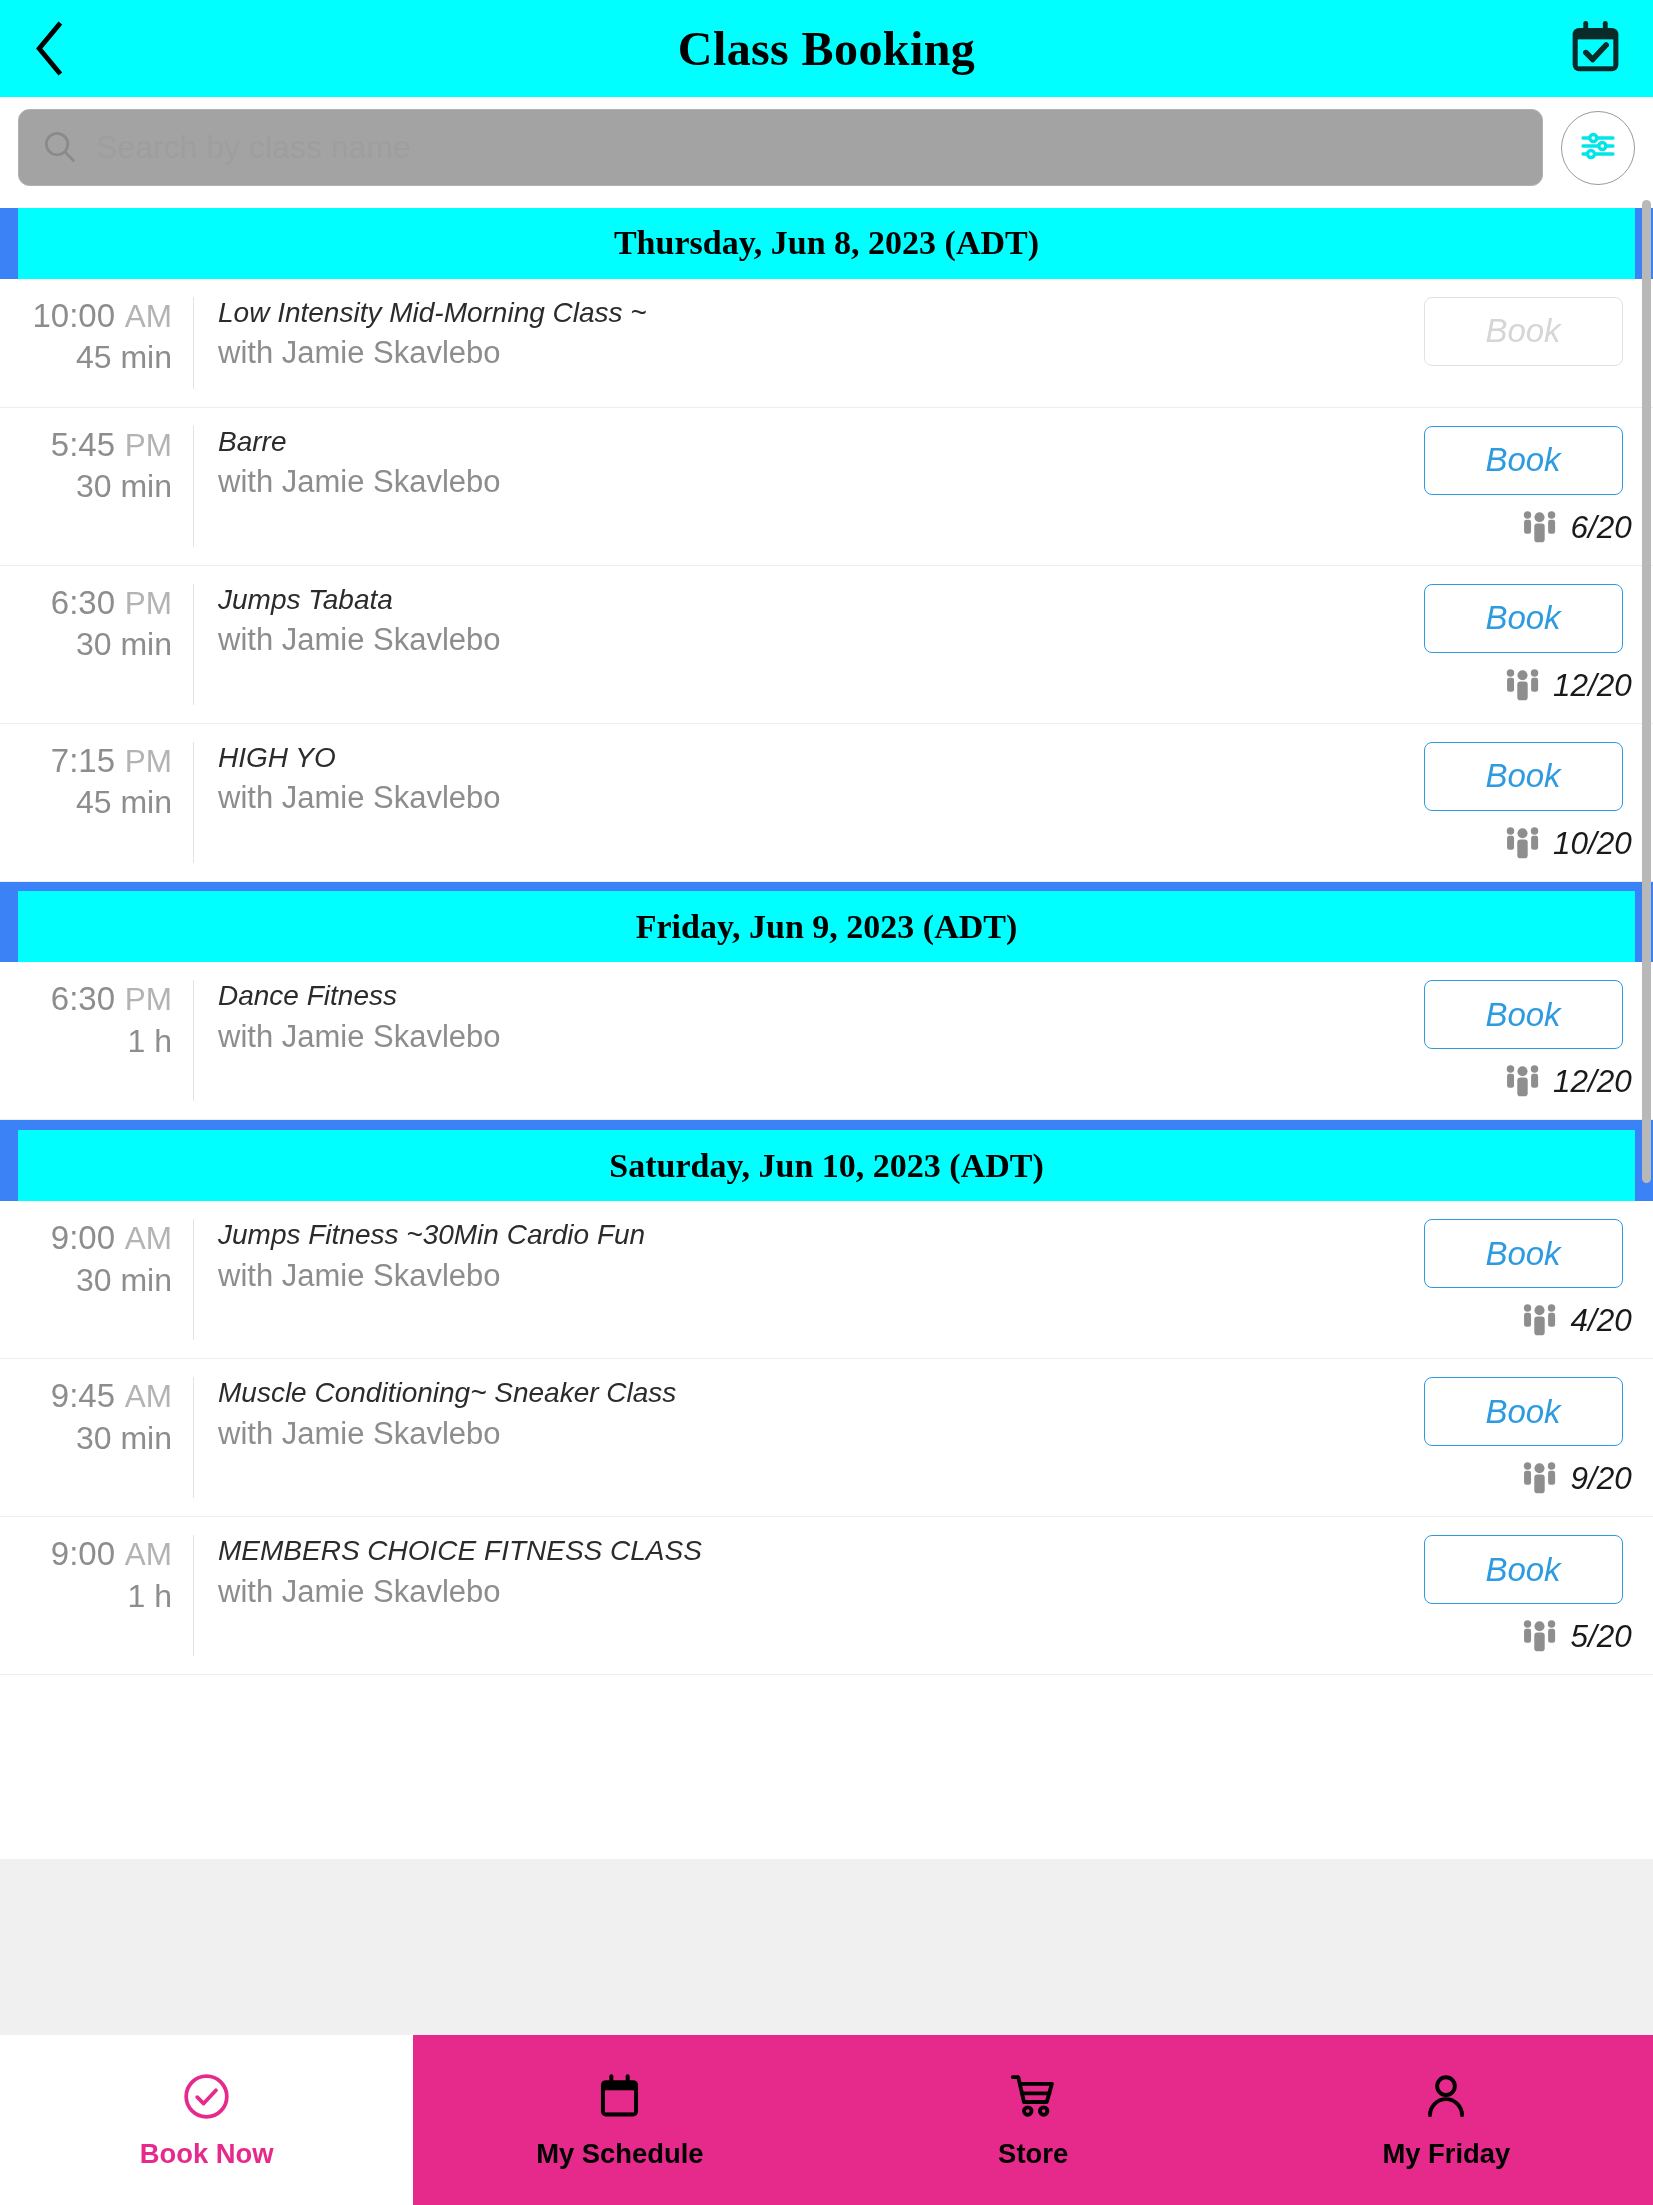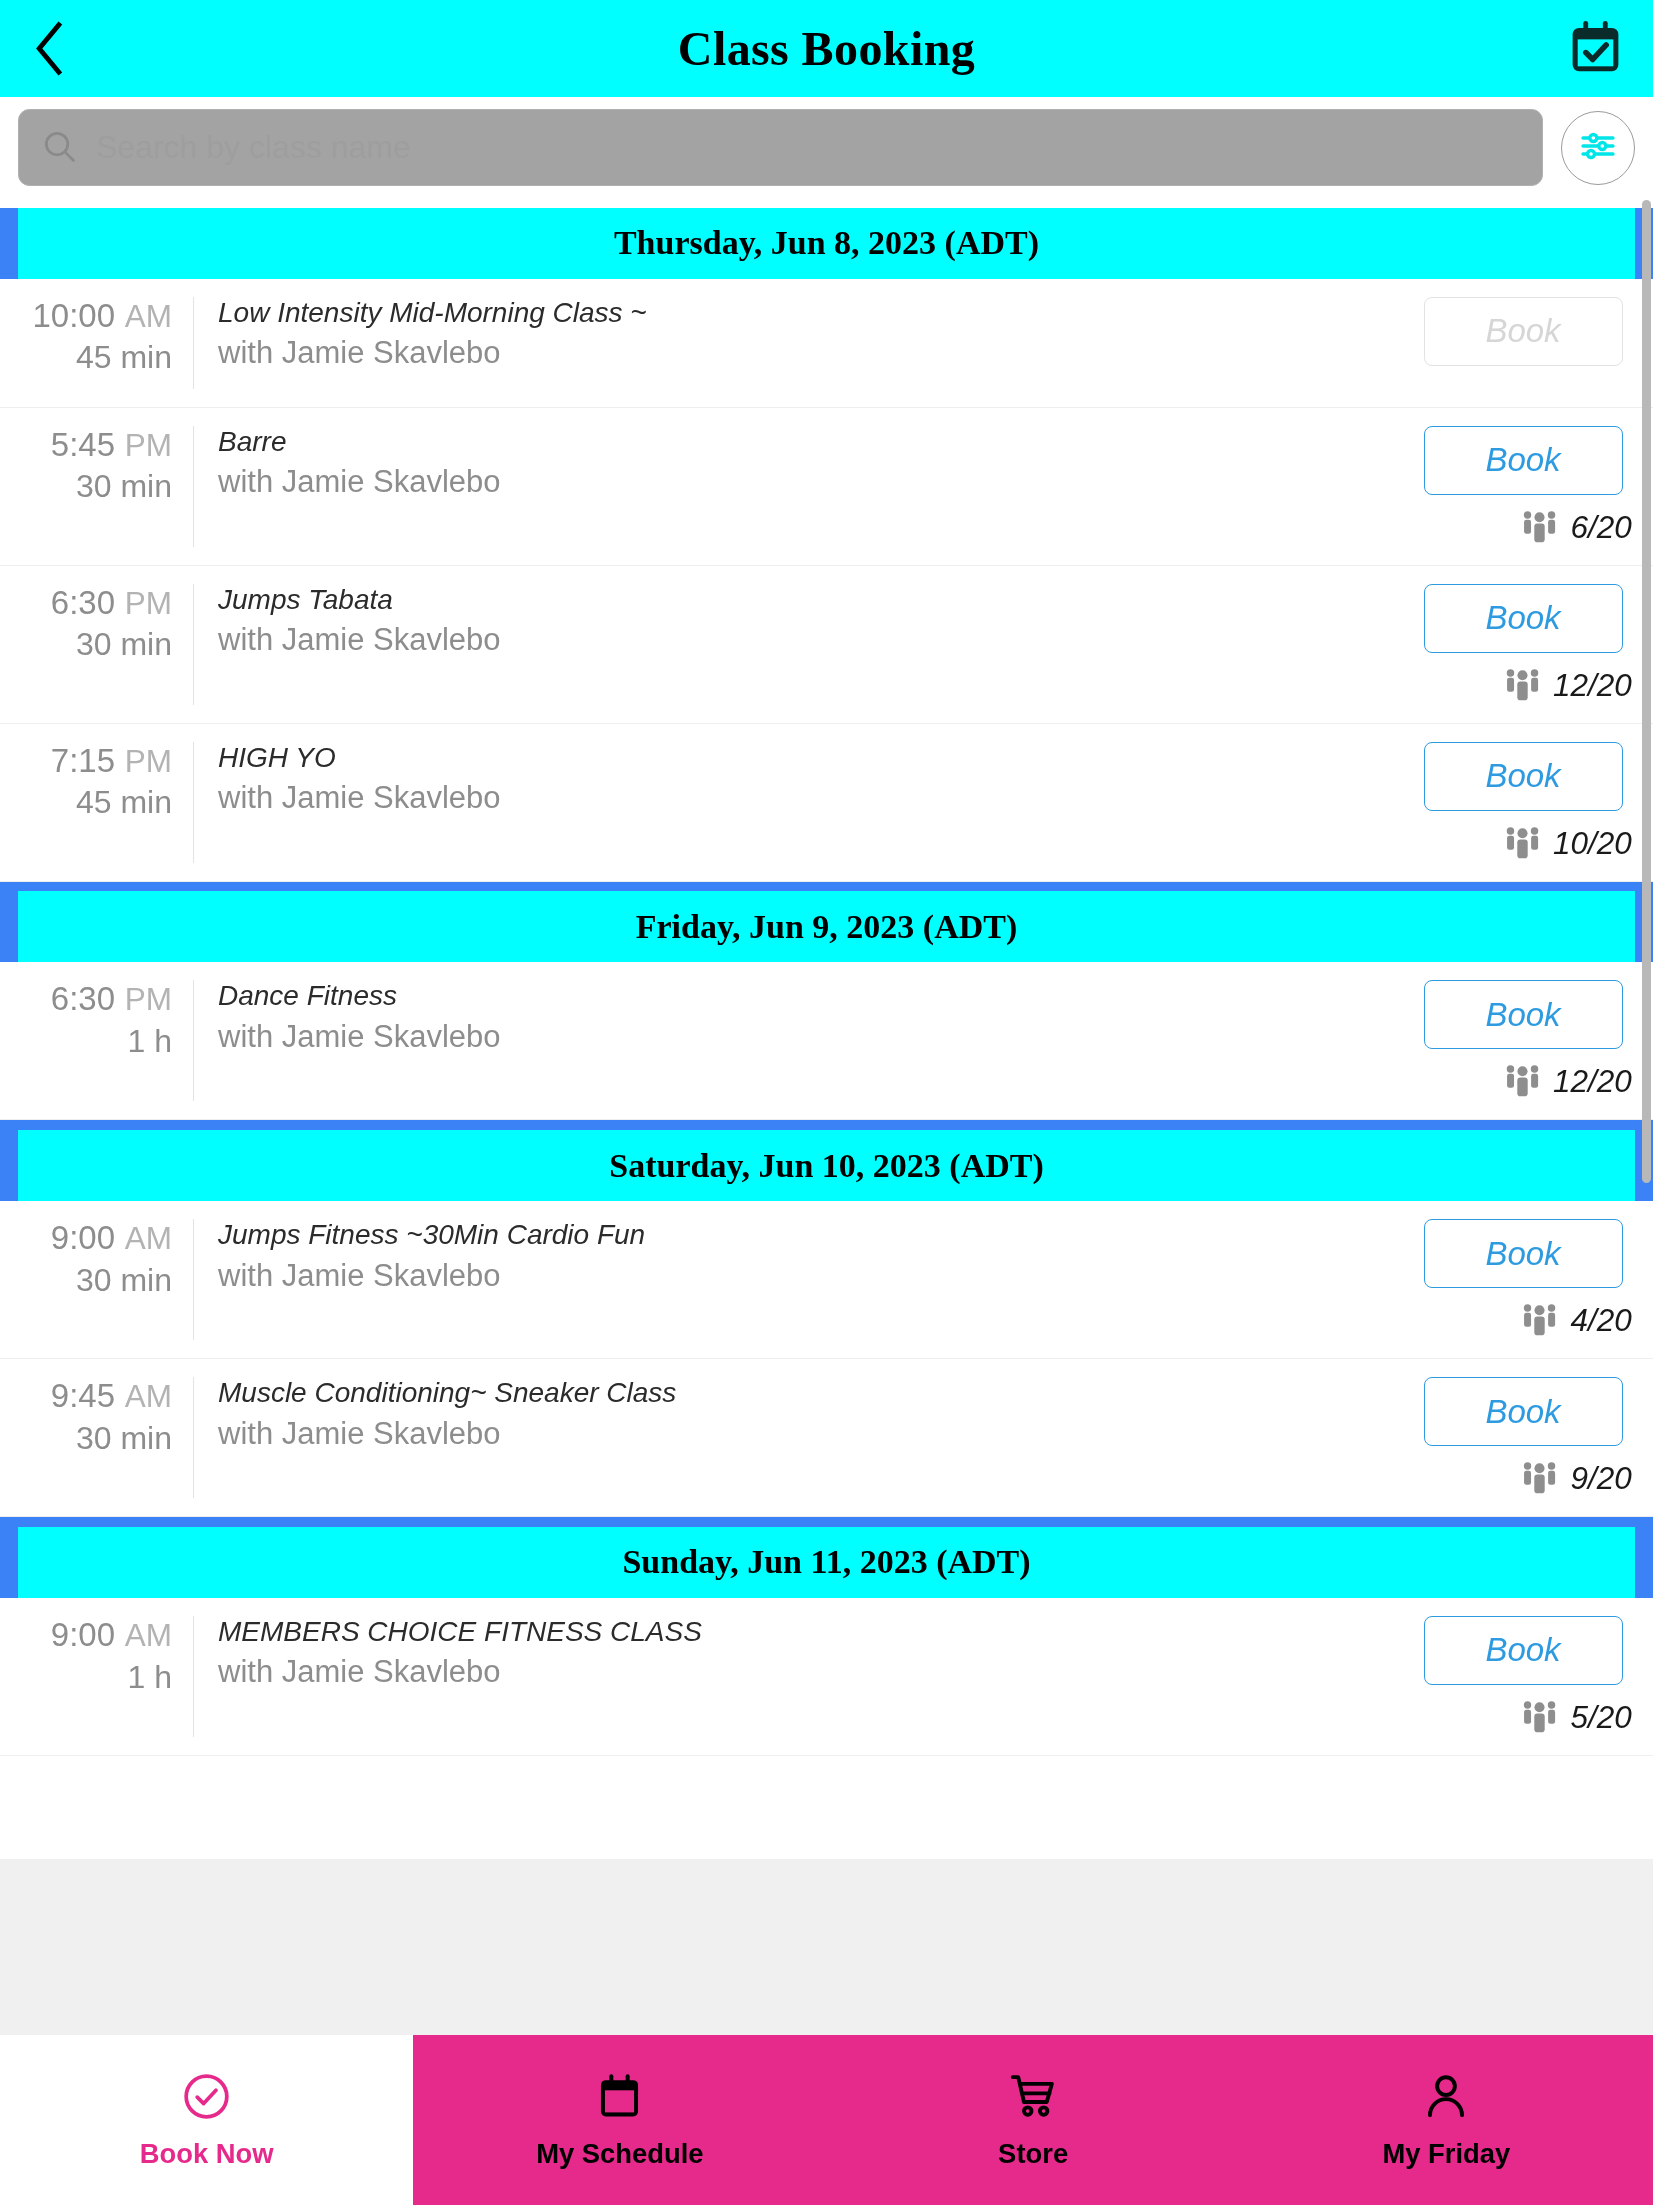--- a/index.html
+++ b/index.html
@@ -462,21 +462,20 @@
               <rect x="2.5" y="7.2" width="4.3" height="8.6" rx="1.4"></rect>
       <circle cx="19.4" cy="4.2" r="2.3"></circle>
               <rect x="17.3" y="7.2" width="4.3" height="8.6" rx="1.4"></rect>
       <circle cx="12" cy="5.6" r="3.1"></circle>
               <rect x="8.8" y="9.4" width="6.4" height="11.6" rx="1.9"></rect>
     </svg></span>
               <span class="capacity-text">9/20</span>
             </div>
        </div>
     </div>
-    <div class="day-header">Sunday, Jun 11, 2023 (ADT)</div>
     <div class="class-row">
       <div class="time-col">
          <div class="time-main">
            <span>9:00</span><span class="ampm">AM</span>
          </div>
          <div class="time-dur">1 h</div>
        </div>
        <div class="info-col">
          <div class="class-name">MEMBERS CHOICE FITNESS CLASS</div>
          <div class="class-teacher">with Jamie Skavlebo</div>

